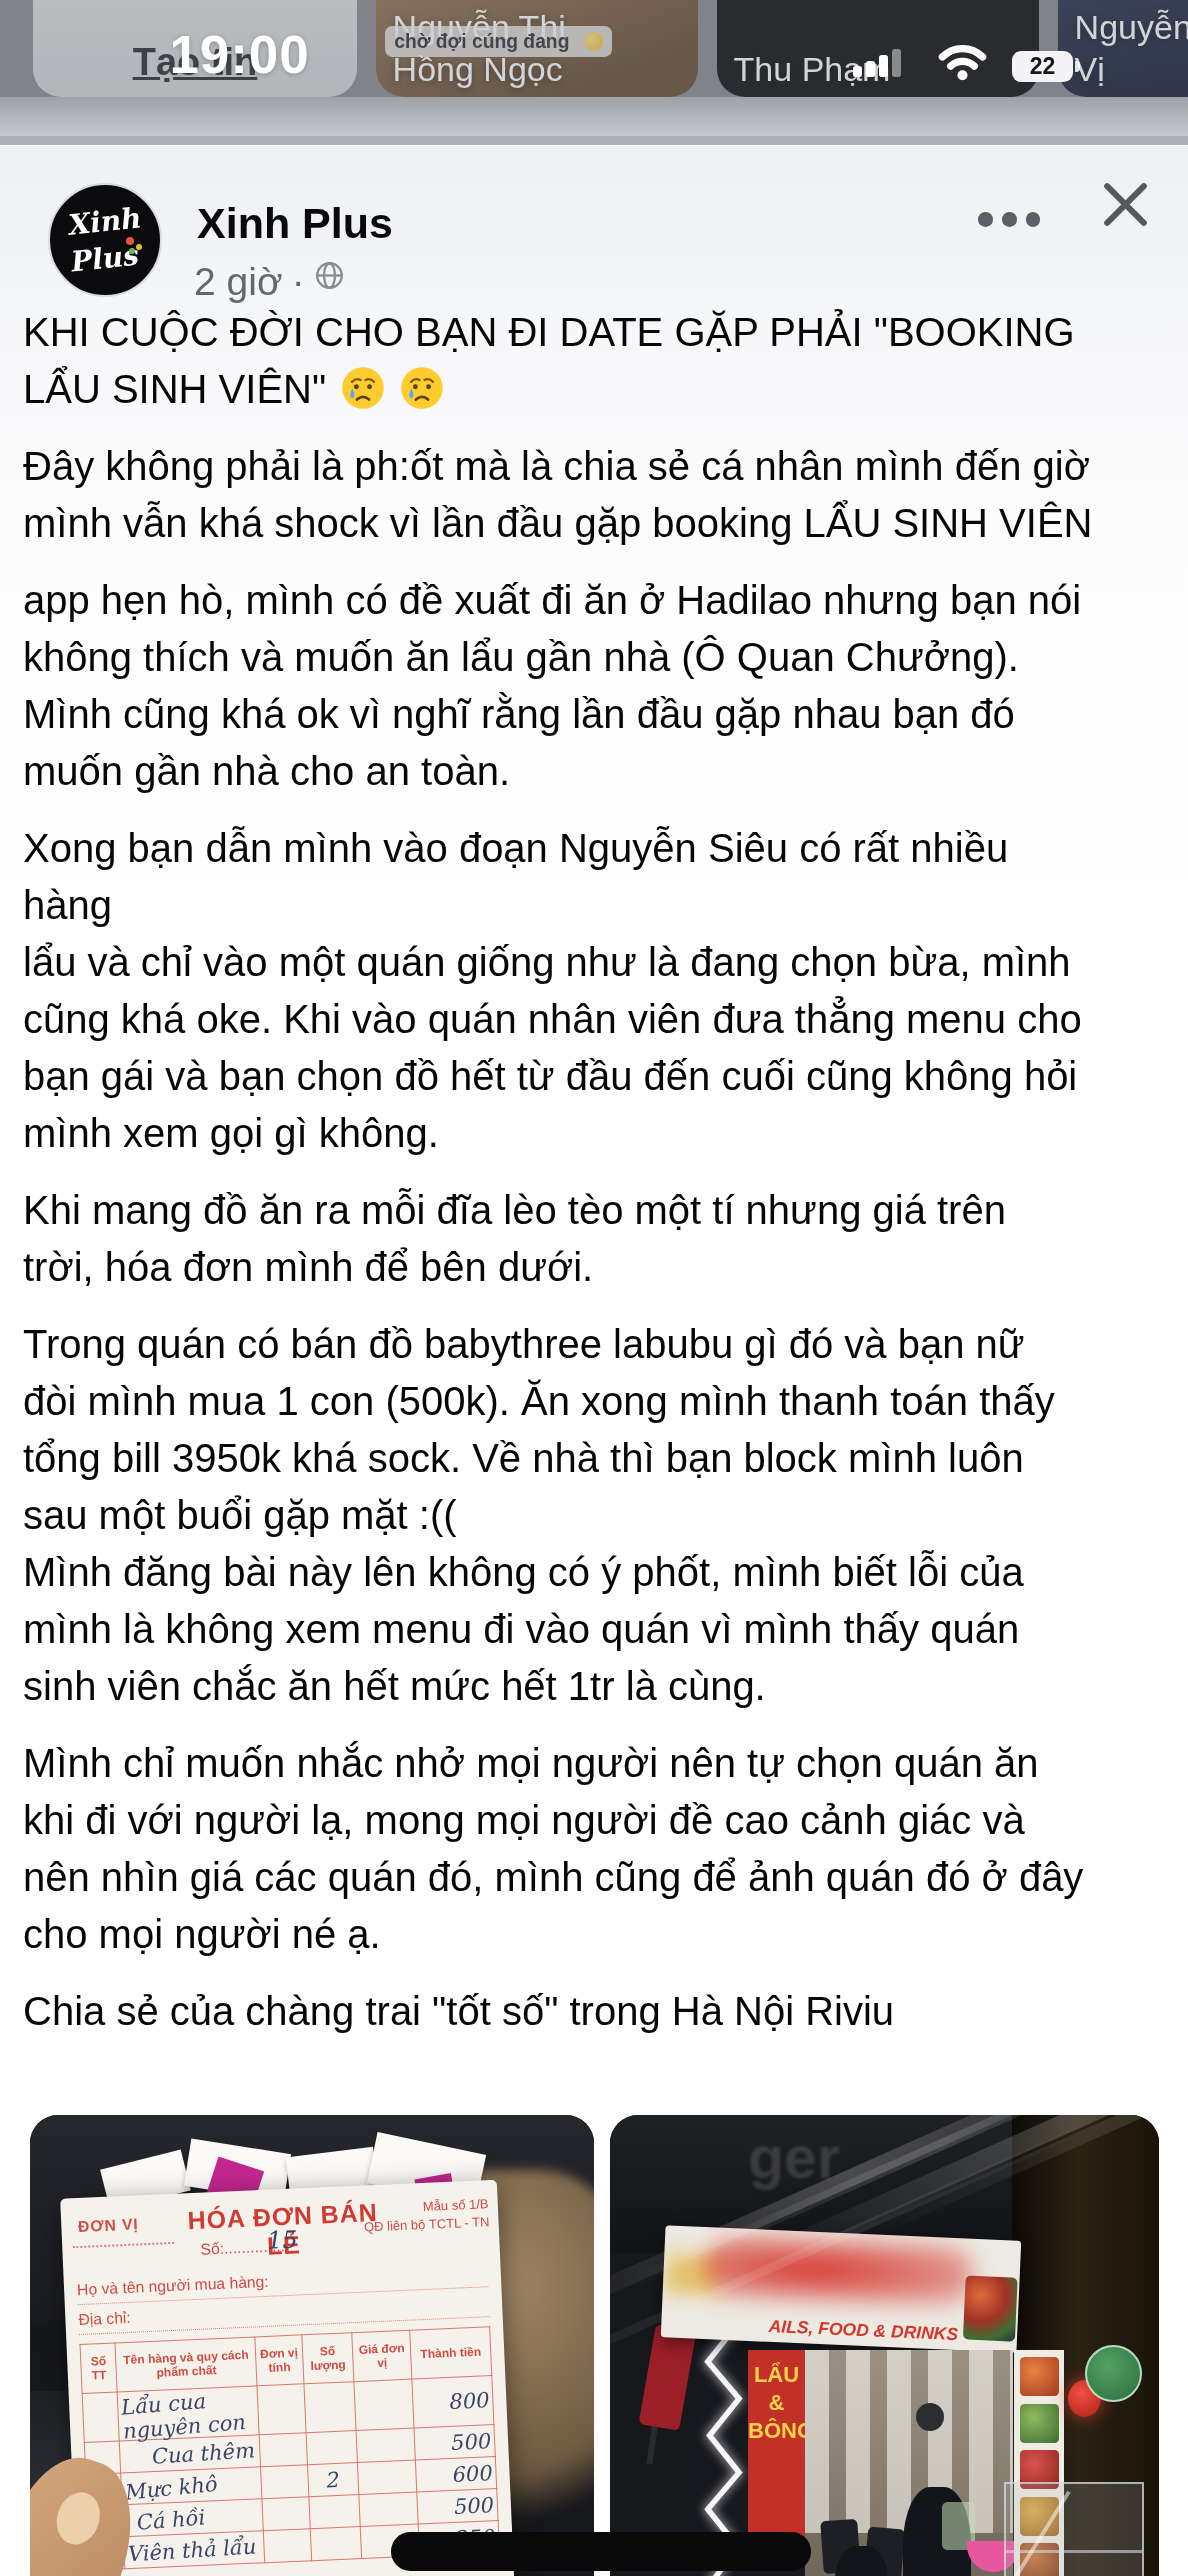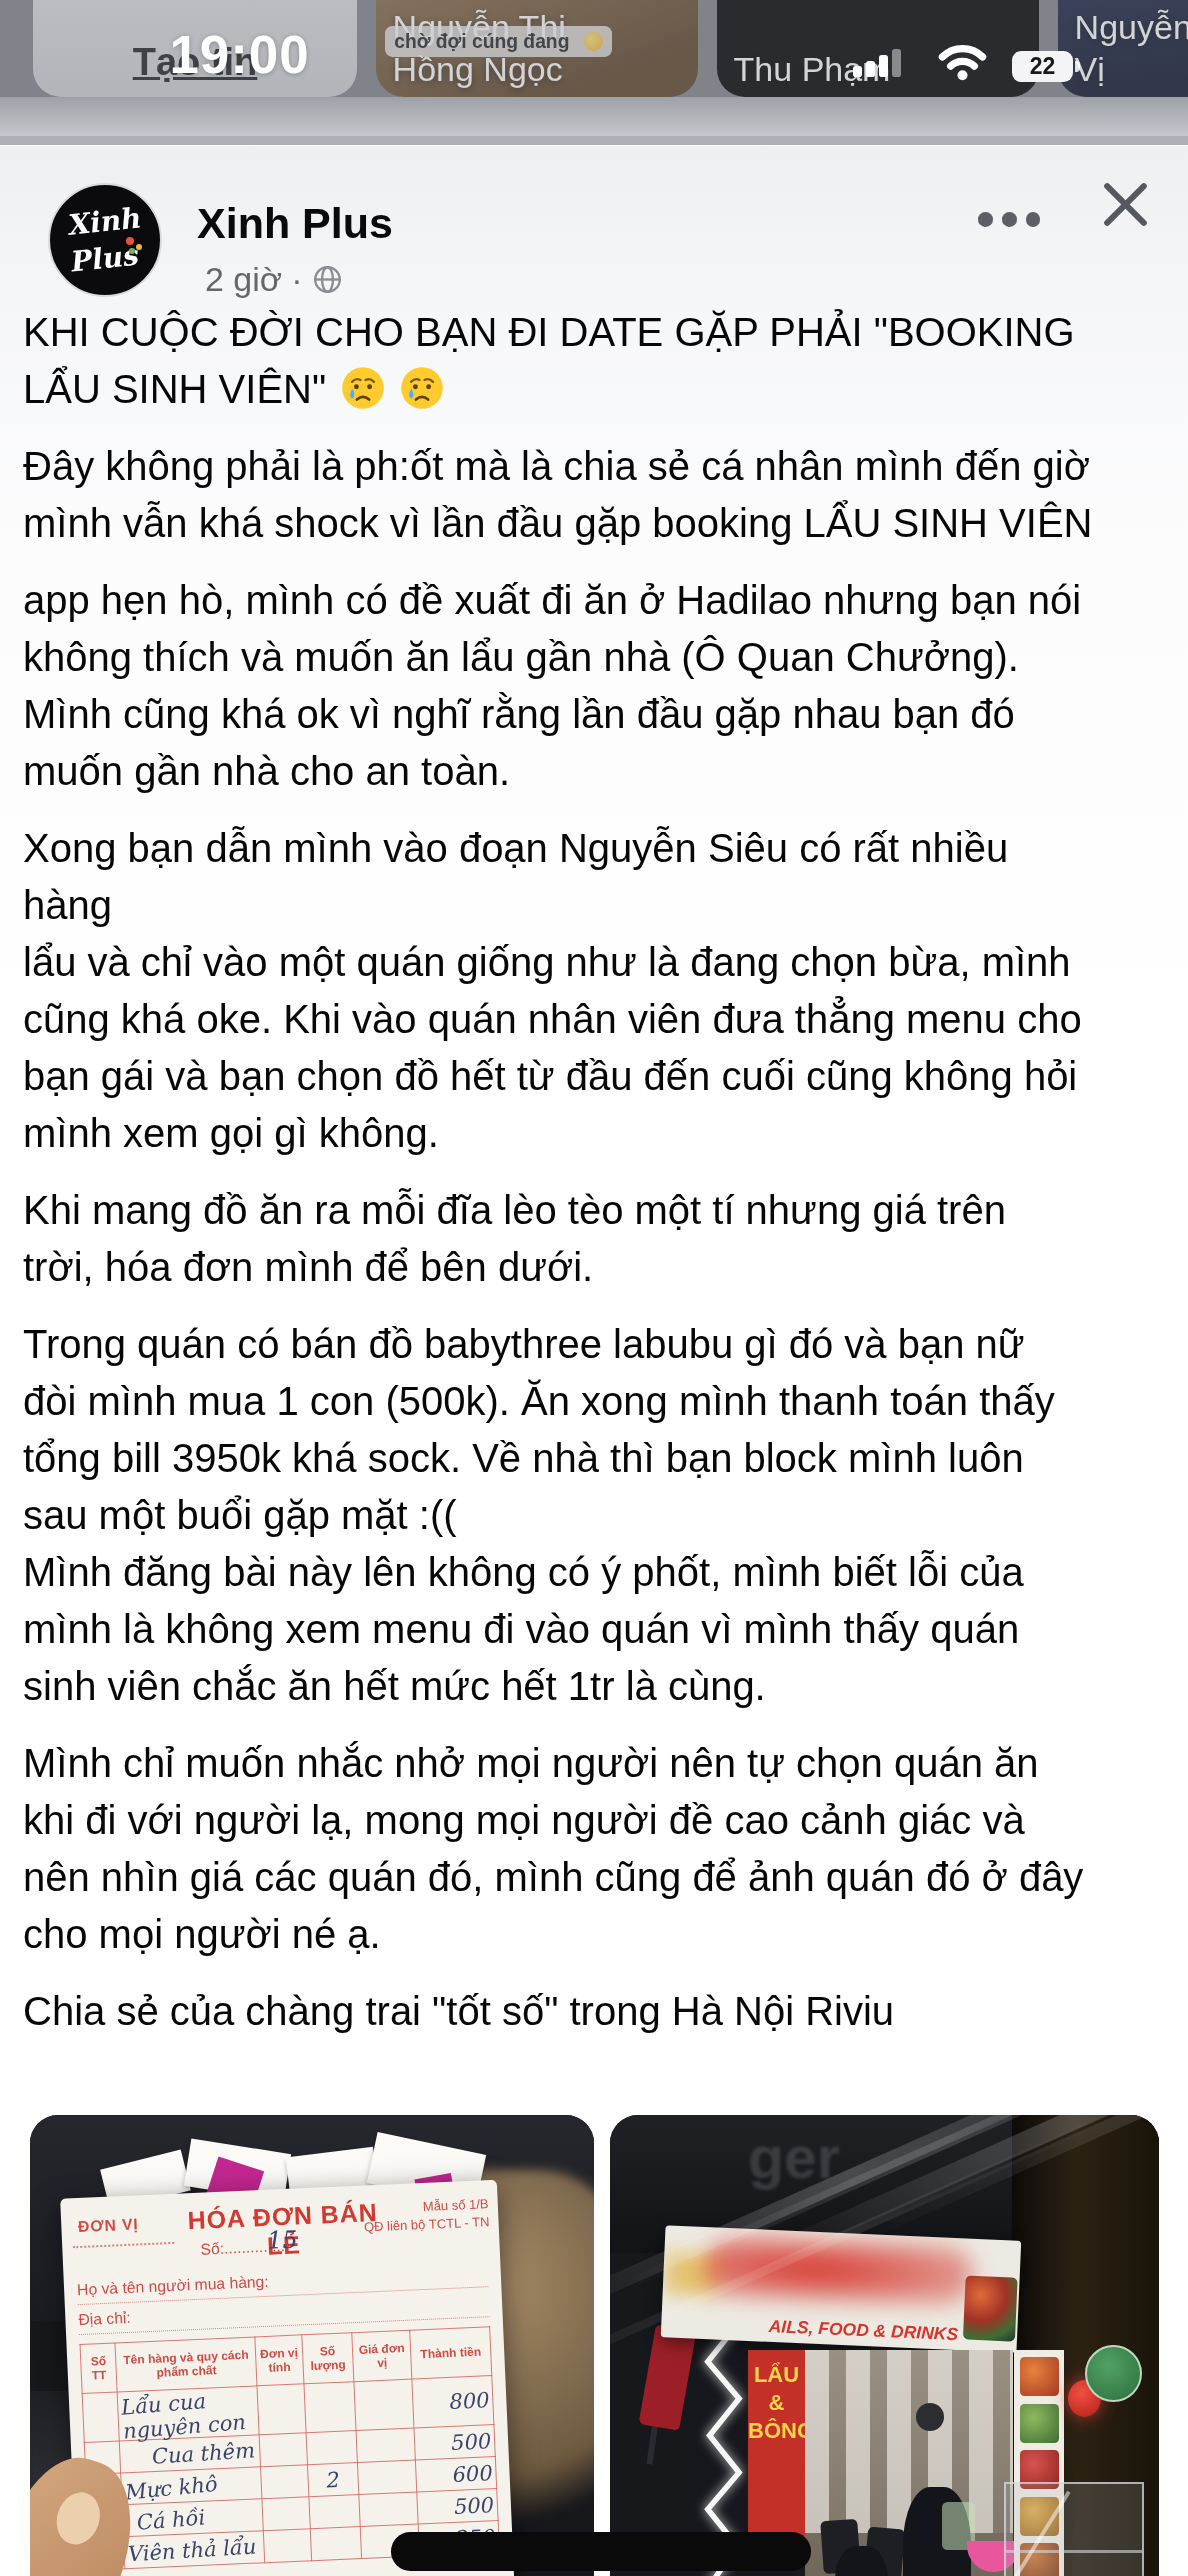--- a/index.html
+++ b/index.html
@@ -51,22 +51,22 @@
   .avatar{position:absolute;left:48px;top:37px;width:114px;height:114px;border-radius:50%;
     background:#0b0b0d;border:2.8px solid #d9dadc;box-sizing:border-box;overflow:hidden;}
   .avatar .sig1,.avatar .sig2{position:absolute;left:0;right:0;text-align:center;color:#fff;
     font-family:"DejaVu Serif",serif;font-style:italic;font-weight:700;transform:rotate(-6deg);}
   .avatar .sig1{top:20px;font-size:28px;}
   .avatar .sig2{top:57px;font-size:28px;}
   .avatar .fl1{position:absolute;left:76px;top:52px;width:8.3px;height:8.3px;border-radius:50%;background:#e4533f;}
   .avatar .fl2{position:absolute;left:86px;top:59px;width:6.4px;height:6.4px;border-radius:50%;background:#e8b63c;}
   .avatar .fl3{position:absolute;left:79px;top:63px;width:5.5px;height:5.5px;border-radius:50%;background:#73b35a;}
   .author{position:absolute;left:197px;top:53px;font-size:43px;font-weight:700;color:#0a0a0c;}
-  .meta{position:absolute;left:205px;top:114px;display:flex;align-items:center;gap:9.2px;
-    font-size:34px;color:#65676b;}
+  .meta{position:absolute;left:194px;top:114px;display:flex;gap:9.2px;
+    font-size:39px;color:#65676b;}
   .more-dots{position:absolute;left:978px;top:46px;width:101px;height:55px;display:flex;align-items:center;gap:9.2px;cursor:pointer;}
   .more-dots i{width:14.7px;height:14.7px;border-radius:50%;background:#5c6066;}
   .close-x{position:absolute;left:1098px;top:31px;width:55px;height:55px;cursor:pointer;}
 
   
   .ptext{position:absolute;left:23px;top:158px;width:1142px;color:#070707;}
   .para{margin:0 0 20px 0;}
   .ln{font-size:40px;line-height:57px;white-space:nowrap;}
   .ln svg{vertical-align:-7.4px;margin-left:3.7px;}
 

